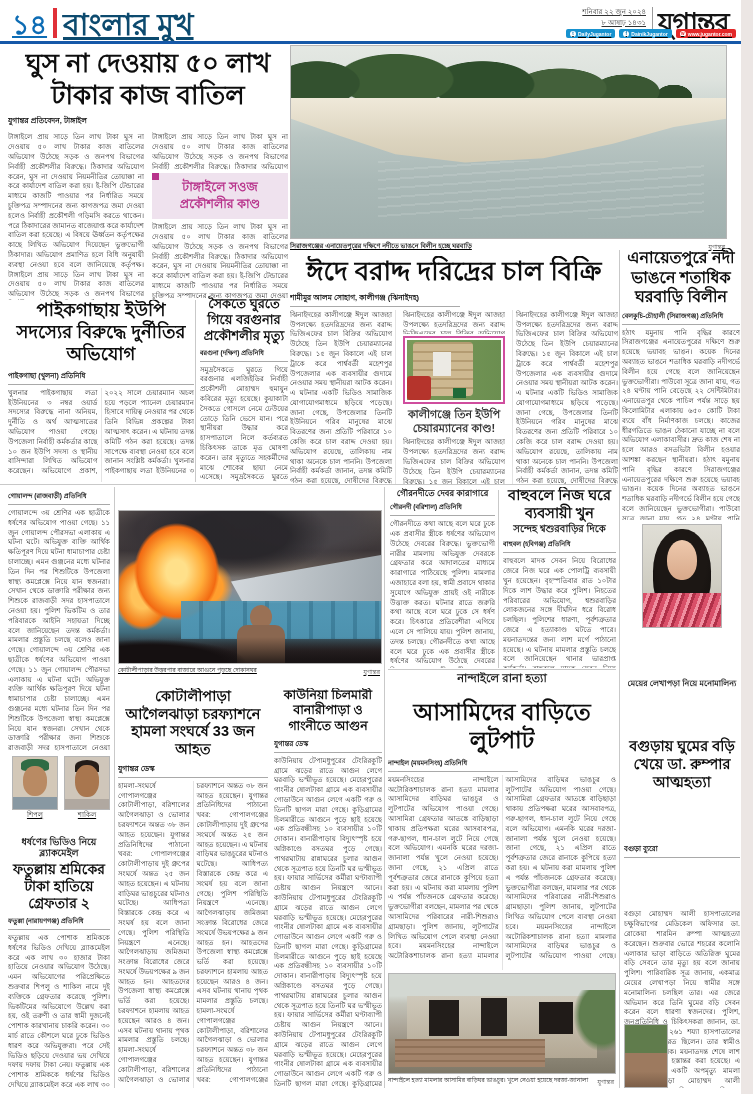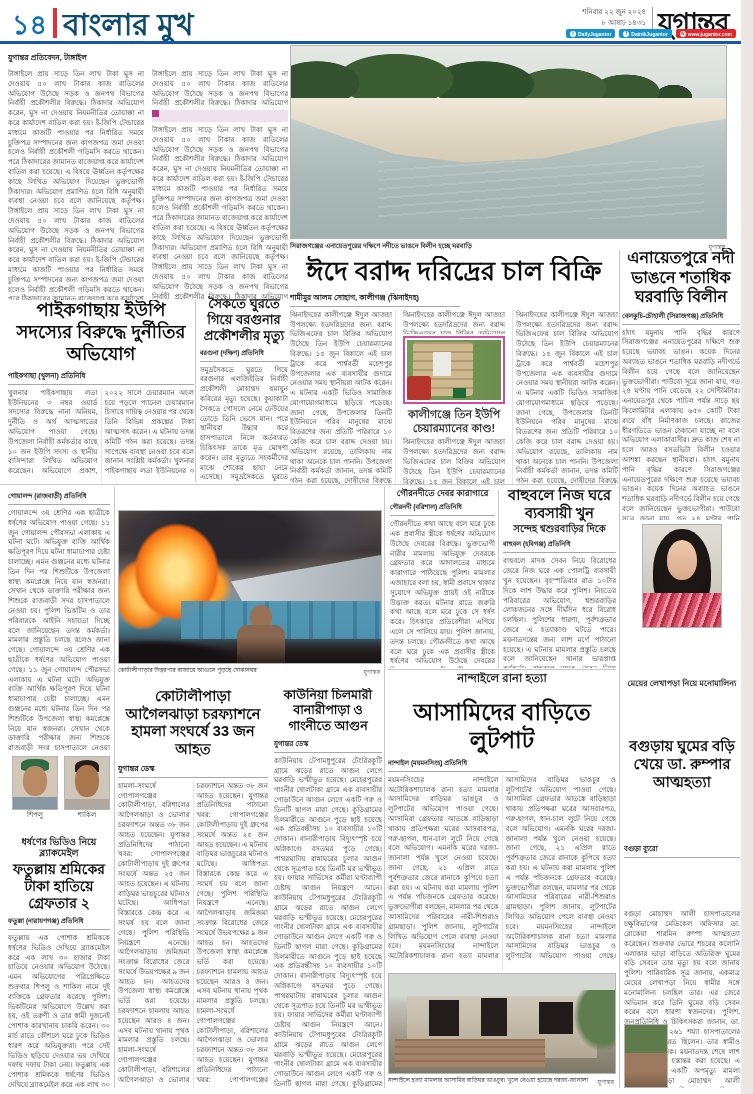--- a/index.html
+++ b/index.html
@@ -1,18 +1,18 @@
 <!DOCTYPE html>
 <html><head>
 <meta charset="utf-8">
 <style>
   html,body{margin:0;padding:0;background:#ffffff;}
   body{font-family:"Liberation Sans",sans-serif;}
   #page{position:relative;width:753px;height:1094px;background:#fff;overflow:hidden;}
-  .abs{position:absolute;}
+  .abs{position:absolute;text-decoration:underline;}
   .art{position:absolute;display:flex;flex-direction:column;overflow:hidden;}
   .hl{font-weight:800;text-align:center;color:#0d0d0d;line-height:1.22;margin:0;}
   .subhd{font-weight:700;text-align:center;color:#222;line-height:1.2;}
   .by{font-size:7.5px;font-weight:700;color:#111;border-bottom:1px solid #a9a9a9;padding:2px 0 2px 0;margin:2px 0 3px 0;}
   .bd{font-size:7px;line-height:1.4;text-align:justify;color:#2a2a2a;overflow:hidden;}
   .c2{column-count:2;column-gap:7px;column-rule:1px solid #e3e3e3;column-fill:auto;}
   .cap{font-size:6.5px;font-weight:700;color:#222;line-height:1.3;}
   .credit{font-size:6px;color:#555;}
   .ph{position:relative;overflow:hidden;border:1px solid #b5b5b5;background:#ddd;}
   .rule{position:absolute;background:#c9c9c9;}
@@ -57,27 +57,29 @@
 
   <div class="rule" style="left:0;top:484px;width:616px;height:1px;"></div>
   <div class="rule" style="left:114px;top:487px;width:1px;height:601px;"></div>
   <div class="rule" style="left:384px;top:487px;width:1px;height:601px;"></div>
   <div class="rule" style="left:619px;top:250px;width:1px;height:838px;"></div>
   <div class="rule" style="left:195px;top:300px;width:1px;height:182px;"></div>
   <div class="rule" style="left:498px;top:490px;width:1px;height:178px;"></div>
   <div class="rule" style="left:388px;top:669px;width:228px;height:1px;"></div>
 
   <div class="art" style="left:8px;top:48px;width:280px;height:252px;">
+    <h2 class="hl" style="font-size:26px;">ঘুস না দেওয়ায় ৫০ লাখ টাকার কাজ বাতিল</h2>
     <div class="by" style="width:150px;border-bottom:none;">যুগান্তর প্রতিবেদন, টাঙ্গাইল</div>
     <div class="flexcols">
       <div class="col bd" style="width:136px;">টাঙ্গাইলে প্রায় সাড়ে তিন লাখ টাকা ঘুস না দেওয়ায় ৫০ লাখ টাকার কাজ বাতিলের অভিযোগ উঠেছে সড়ক ও জনপথ বিভাগের নির্বাহী প্রকৌশলীর বিরুদ্ধে। ঠিকাদার অভিযোগ করেন, ঘুস না দেওয়ায় নিয়মনীতির তোয়াক্কা না করে কার্যাদেশ বাতিল করা হয়। ই-জিপি টেন্ডারের মাধ্যমে কাজটি পাওয়ার পর নির্ধারিত সময়ে চুক্তিপত্র সম্পাদনের জন্য কাগজপত্র জমা দেওয়া হলেও নির্বাহী প্রকৌশলী গড়িমসি করতে থাকেন। পরে ঠিকাদারের জামানত বাজেয়াপ্ত করে কার্যাদেশ বাতিল করা হয়েছে। এ বিষয়ে ঊর্ধ্বতন কর্তৃপক্ষের কাছে লিখিত অভিযোগ দিয়েছেন ভুক্তভোগী ঠিকাদার। অভিযোগ প্রমাণিত হলে বিধি অনুযায়ী ব্যবস্থা নেওয়া হবে বলে জানিয়েছে কর্তৃপক্ষ। টাঙ্গাইলে প্রায় সাড়ে তিন লাখ টাকা ঘুস না দেওয়ায় ৫০ লাখ টাকার কাজ বাতিলের অভিযোগ উঠেছে সড়ক ও জনপথ বিভাগের নির্বাহী প্রকৌশলীর বিরুদ্ধে। ঠিকাদার অভিযোগ করেন, ঘুস না দেওয়ায় নিয়মনীতির তোয়াক্কা না করে কার্যাদেশ বাতিল করা হয়। ই-জিপি টেন্ডারের মাধ্যমে কাজটি পাওয়ার পর নির্ধারিত সময়ে চুক্তিপত্র সম্পাদনের জন্য কাগজপত্র জমা দেওয়া হলেও নির্বাহী প্রকৌশলী গড়িমসি করতে থাকেন। পরে ঠিকাদারের জামানত বাজেয়াপ্ত করে কার্যাদেশ বাতিল করা হয়েছে। এ বিষয়ে ঊর্ধ্বতন কর্তৃপক্ষের কাছে লিখিত অভিযোগ দিয়েছেন ভুক্তভোগী ঠিকাদার। অভিযোগ প্রমাণিত হলে বিধি অনুযায়ী ব্যবস্থা নেওয়া হবে বলে জানিয়েছে কর্তৃপক্ষ। টাঙ্গাইলে প্রায় সাড়ে তিন লাখ টাকা ঘুস না দেওয়ায় ৫০ লাখ টাকার কাজ বাতিলের অভিযোগ উঠেছে সড়ক ও জনপথ বিভাগের নির্বাহী প্রকৌশলীর বিরুদ্ধে। ঠিকাদার অভিযোগ করেন, ঘুস না দেওয়ায় নিয়মনীতির তোয়াক্কা না করে কার্যাদেশ বাতিল করা হয়। ই-জিপি টেন্ডারের মাধ্যমে কাজটি পাওয়ার পর নির্ধারিত সময়ে চুক্তিপত্র সম্পাদনের জন্য কাগজপত্র জমা দেওয়া হলেও নির্বাহী প্রকৌশলী গড়িমসি করতে থাকেন। পরে ঠিকাদারের জামানত বাজেয়াপ্ত করে কার্যাদেশ বাতিল করা হয়েছে। এ বিষয়ে ঊর্ধ্বতন কর্তৃপক্ষের কাছে লিখিত অভিযোগ দিয়েছেন ভুক্তভোগী ঠিকাদার। অভিযোগ প্রমাণিত হলে বিধি অনুযায়ী ব্যবস্থা নেওয়া হবে বলে জানিয়েছে কর্তৃপক্ষ।</div>
       <div class="col" style="width:136px;display:flex;flex-direction:column;">
         <div class="bd" style="height:38px;">টাঙ্গাইলে প্রায় সাড়ে তিন লাখ টাকা ঘুস না দেওয়ায় ৫০ লাখ টাকার কাজ বাতিলের অভিযোগ উঠেছে সড়ক ও জনপথ বিভাগের নির্বাহী প্রকৌশলীর বিরুদ্ধে। ঠিকাদার অভিযোগ করেন, ঘুস না দেওয়ায় নিয়মনীতির তোয়াক্কা না করে কার্যাদেশ বাতিল করা হয়। ই-জিপি টেন্ডারের মাধ্যমে কাজটি পাওয়ার পর নির্ধারিত সময়ে চুক্তিপত্র সম্পাদনের জন্য কাগজপত্র জমা দেওয়া হলেও নির্বাহী প্রকৌশলী গড়িমসি করতে থাকেন। পরে ঠিকাদারের জামানত বাজেয়াপ্ত করে কার্যাদেশ বাতিল করা হয়েছে। এ বিষয়ে ঊর্ধ্বতন কর্তৃপক্ষের কাছে লিখিত অভিযোগ দিয়েছেন ভুক্তভোগী ঠিকাদার। অভিযোগ প্রমাণিত হলে বিধি অনুযায়ী ব্যবস্থা নেওয়া হবে বলে জানিয়েছে কর্তৃপক্ষ। টাঙ্গাইলে প্রায় সাড়ে তিন লাখ টাকা ঘুস না দেওয়ায় ৫০ লাখ টাকার কাজ বাতিলের অভিযোগ উঠেছে সড়ক ও জনপথ বিভাগের নির্বাহী প্রকৌশলীর বিরুদ্ধে। ঠিকাদার অভিযোগ করেন, ঘুস না দেওয়ায় নিয়মনীতির তোয়াক্কা না করে কার্যাদেশ বাতিল করা হয়। ই-জিপি টেন্ডারের মাধ্যমে কাজটি পাওয়ার পর নির্ধারিত সময়ে চুক্তিপত্র সম্পাদনের জন্য কাগজপত্র জমা দেওয়া হলেও নির্বাহী প্রকৌশলী গড়িমসি করতে থাকেন। পরে ঠিকাদারের জামানত বাজেয়াপ্ত করে কার্যাদেশ বাতিল করা হয়েছে। এ বিষয়ে ঊর্ধ্বতন কর্তৃপক্ষের কাছে লিখিত অভিযোগ দিয়েছেন ভুক্তভোগী ঠিকাদার। অভিযোগ প্রমাণিত হলে বিধি অনুযায়ী ব্যবস্থা নেওয়া হবে বলে জানিয়েছে কর্তৃপক্ষ।</div>
         <div style="position:relative;margin:3px 0;background:#efe2ee;padding:6px 4px;text-align:center;">
           <div style="position:absolute;left:0;top:0;width:7px;height:7px;background:#b8348c;"></div>
+          <div style="color:#b8348c;font-weight:800;font-size:12.5px;line-height:1.35;">টাঙ্গাইলে সওজ প্রকৌশলীর কাণ্ড</div>
         </div>
         <div class="bd" style="flex:1;">টাঙ্গাইলে প্রায় সাড়ে তিন লাখ টাকা ঘুস না দেওয়ায় ৫০ লাখ টাকার কাজ বাতিলের অভিযোগ উঠেছে সড়ক ও জনপথ বিভাগের নির্বাহী প্রকৌশলীর বিরুদ্ধে। ঠিকাদার অভিযোগ করেন, ঘুস না দেওয়ায় নিয়মনীতির তোয়াক্কা না করে কার্যাদেশ বাতিল করা হয়। ই-জিপি টেন্ডারের মাধ্যমে কাজটি পাওয়ার পর নির্ধারিত সময়ে চুক্তিপত্র সম্পাদনের জন্য কাগজপত্র জমা দেওয়া হলেও নির্বাহী প্রকৌশলী গড়িমসি করতে থাকেন। পরে ঠিকাদারের জামানত বাজেয়াপ্ত করে কার্যাদেশ বাতিল করা হয়েছে। এ বিষয়ে ঊর্ধ্বতন কর্তৃপক্ষের কাছে লিখিত অভিযোগ দিয়েছেন ভুক্তভোগী ঠিকাদার। অভিযোগ প্রমাণিত হলে বিধি অনুযায়ী ব্যবস্থা নেওয়া হবে বলে জানিয়েছে কর্তৃপক্ষ। টাঙ্গাইলে প্রায় সাড়ে তিন লাখ টাকা ঘুস না দেওয়ায় ৫০ লাখ টাকার কাজ বাতিলের অভিযোগ উঠেছে সড়ক ও জনপথ বিভাগের নির্বাহী প্রকৌশলীর বিরুদ্ধে। ঠিকাদার অভিযোগ করেন, ঘুস না দেওয়ায় নিয়মনীতির তোয়াক্কা না করে কার্যাদেশ বাতিল করা হয়। ই-জিপি টেন্ডারের মাধ্যমে কাজটি পাওয়ার পর নির্ধারিত সময়ে চুক্তিপত্র সম্পাদনের জন্য কাগজপত্র জমা দেওয়া হলেও নির্বাহী প্রকৌশলী গড়িমসি করতে থাকেন। পরে ঠিকাদারের জামানত বাজেয়াপ্ত করে কার্যাদেশ বাতিল করা হয়েছে। এ বিষয়ে ঊর্ধ্বতন কর্তৃপক্ষের কাছে লিখিত অভিযোগ দিয়েছেন ভুক্তভোগী ঠিকাদার। অভিযোগ প্রমাণিত হলে বিধি অনুযায়ী ব্যবস্থা নেওয়া হবে বলে জানিয়েছে কর্তৃপক্ষ। টাঙ্গাইলে প্রায় সাড়ে তিন লাখ টাকা ঘুস না দেওয়ায় ৫০ লাখ টাকার কাজ বাতিলের অভিযোগ উঠেছে সড়ক ও জনপথ বিভাগের নির্বাহী প্রকৌশলীর বিরুদ্ধে। ঠিকাদার অভিযোগ করেন, ঘুস না দেওয়ায় নিয়মনীতির তোয়াক্কা না করে কার্যাদেশ বাতিল করা হয়। ই-জিপি টেন্ডারের মাধ্যমে কাজটি পাওয়ার পর নির্ধারিত সময়ে চুক্তিপত্র সম্পাদনের জন্য কাগজপত্র জমা দেওয়া হলেও নির্বাহী প্রকৌশলী গড়িমসি করতে থাকেন। পরে ঠিকাদারের জামানত বাজেয়াপ্ত করে কার্যাদেশ বাতিল করা হয়েছে। এ বিষয়ে ঊর্ধ্বতন কর্তৃপক্ষের কাছে লিখিত অভিযোগ দিয়েছেন ভুক্তভোগী ঠিকাদার। অভিযোগ প্রমাণিত হলে বিধি অনুযায়ী ব্যবস্থা নেওয়া হবে বলে জানিয়েছে কর্তৃপক্ষ।</div>
       </div>
     </div>
   </div>
 
   <div class="abs" style="left:290px;top:45px;width:437px;">
     <div class="ph" style="width:435px;height:192px;">
       <div class="abs" style="left:0;top:0;width:100%;height:100%;background:linear-gradient(180deg,#e4e8e3 0%,#dde2dd 18%,#ccd5d1 32%,#b8c5c2 48%,#aab9b7 70%,#a1b1af 100%);"></div>
       <div class="abs" style="left:0;top:0;width:100%;height:60px;background:radial-gradient(ellipse 70px 36px at 6% 62%,#33512f 60%,transparent 62%),radial-gradient(ellipse 95px 42px at 24% 56%,#3c5c34 60%,transparent 62%),radial-gradient(ellipse 85px 38px at 44% 64%,#2f4e2c 60%,transparent 62%),radial-gradient(ellipse 75px 32px at 62% 70%,#43603a 60%,transparent 62%),radial-gradient(ellipse 55px 28px at 77% 76%,#3a5733 60%,transparent 62%),radial-gradient(ellipse 30px 20px at 88% 85%,#2c4729 60%,transparent 62%);"></div>

